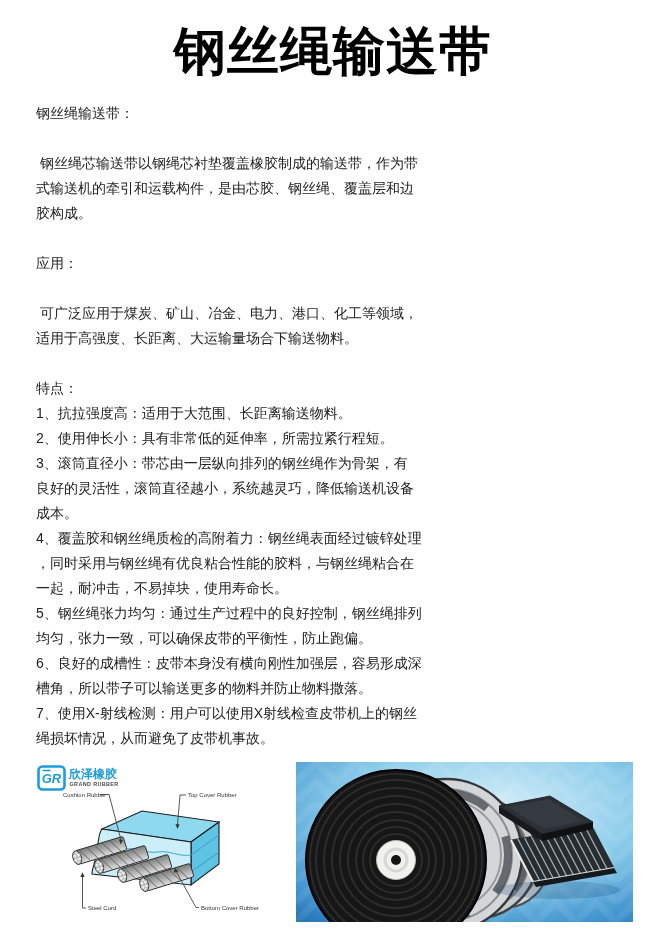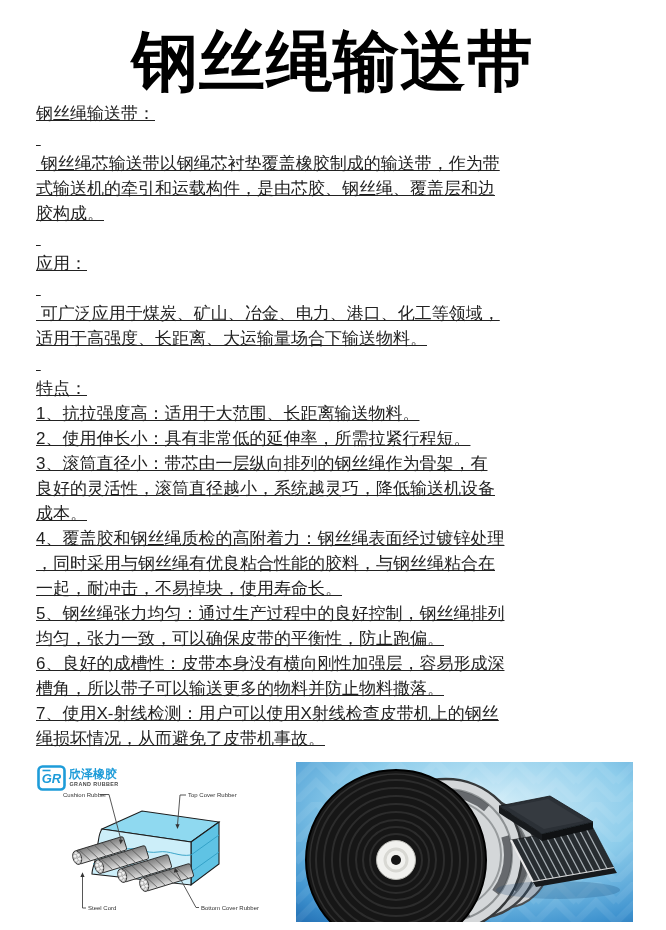--- a/index.html
+++ b/index.html
@@ -2,25 +2,25 @@
 <html><head>
 <meta charset="utf-8">
 <style>
   html,body{margin:0;padding:0;background:#ffffff;}
   .page{
     position:relative;width:666px;height:930px;background:#ffffff;overflow:hidden;
     font-family:"Liberation Sans","DejaVu Sans",sans-serif;
   }
   .title{
     position:absolute;top:17px;left:0;width:666px;text-align:center;
-    font-size:66px;font-weight:700;color:#000000;letter-spacing:1px;white-space:nowrap;
+    font-size:52px;font-weight:700;color:#000000;letter-spacing:1px;white-space:nowrap;
   }
   .body-text{
     position:absolute;left:36px;top:101px;width:610px;
-    font-size:17px;line-height:25px;color:#222222;white-space:pre;overflow:hidden;text-decoration:underline;
+    font-size:14px;line-height:25px;color:#222222;white-space:pre;overflow:hidden;
   }
   .bline{height:25px;}
   .diagram{position:absolute;left:36px;top:763px;width:256px;height:162px;}
   .photo{position:absolute;left:296px;top:762px;width:337px;height:160px;}
   svg{display:block;}
   svg text{font-family:"Liberation Sans","DejaVu Sans",sans-serif;}
 </style>
 </head>
 <body>
 

